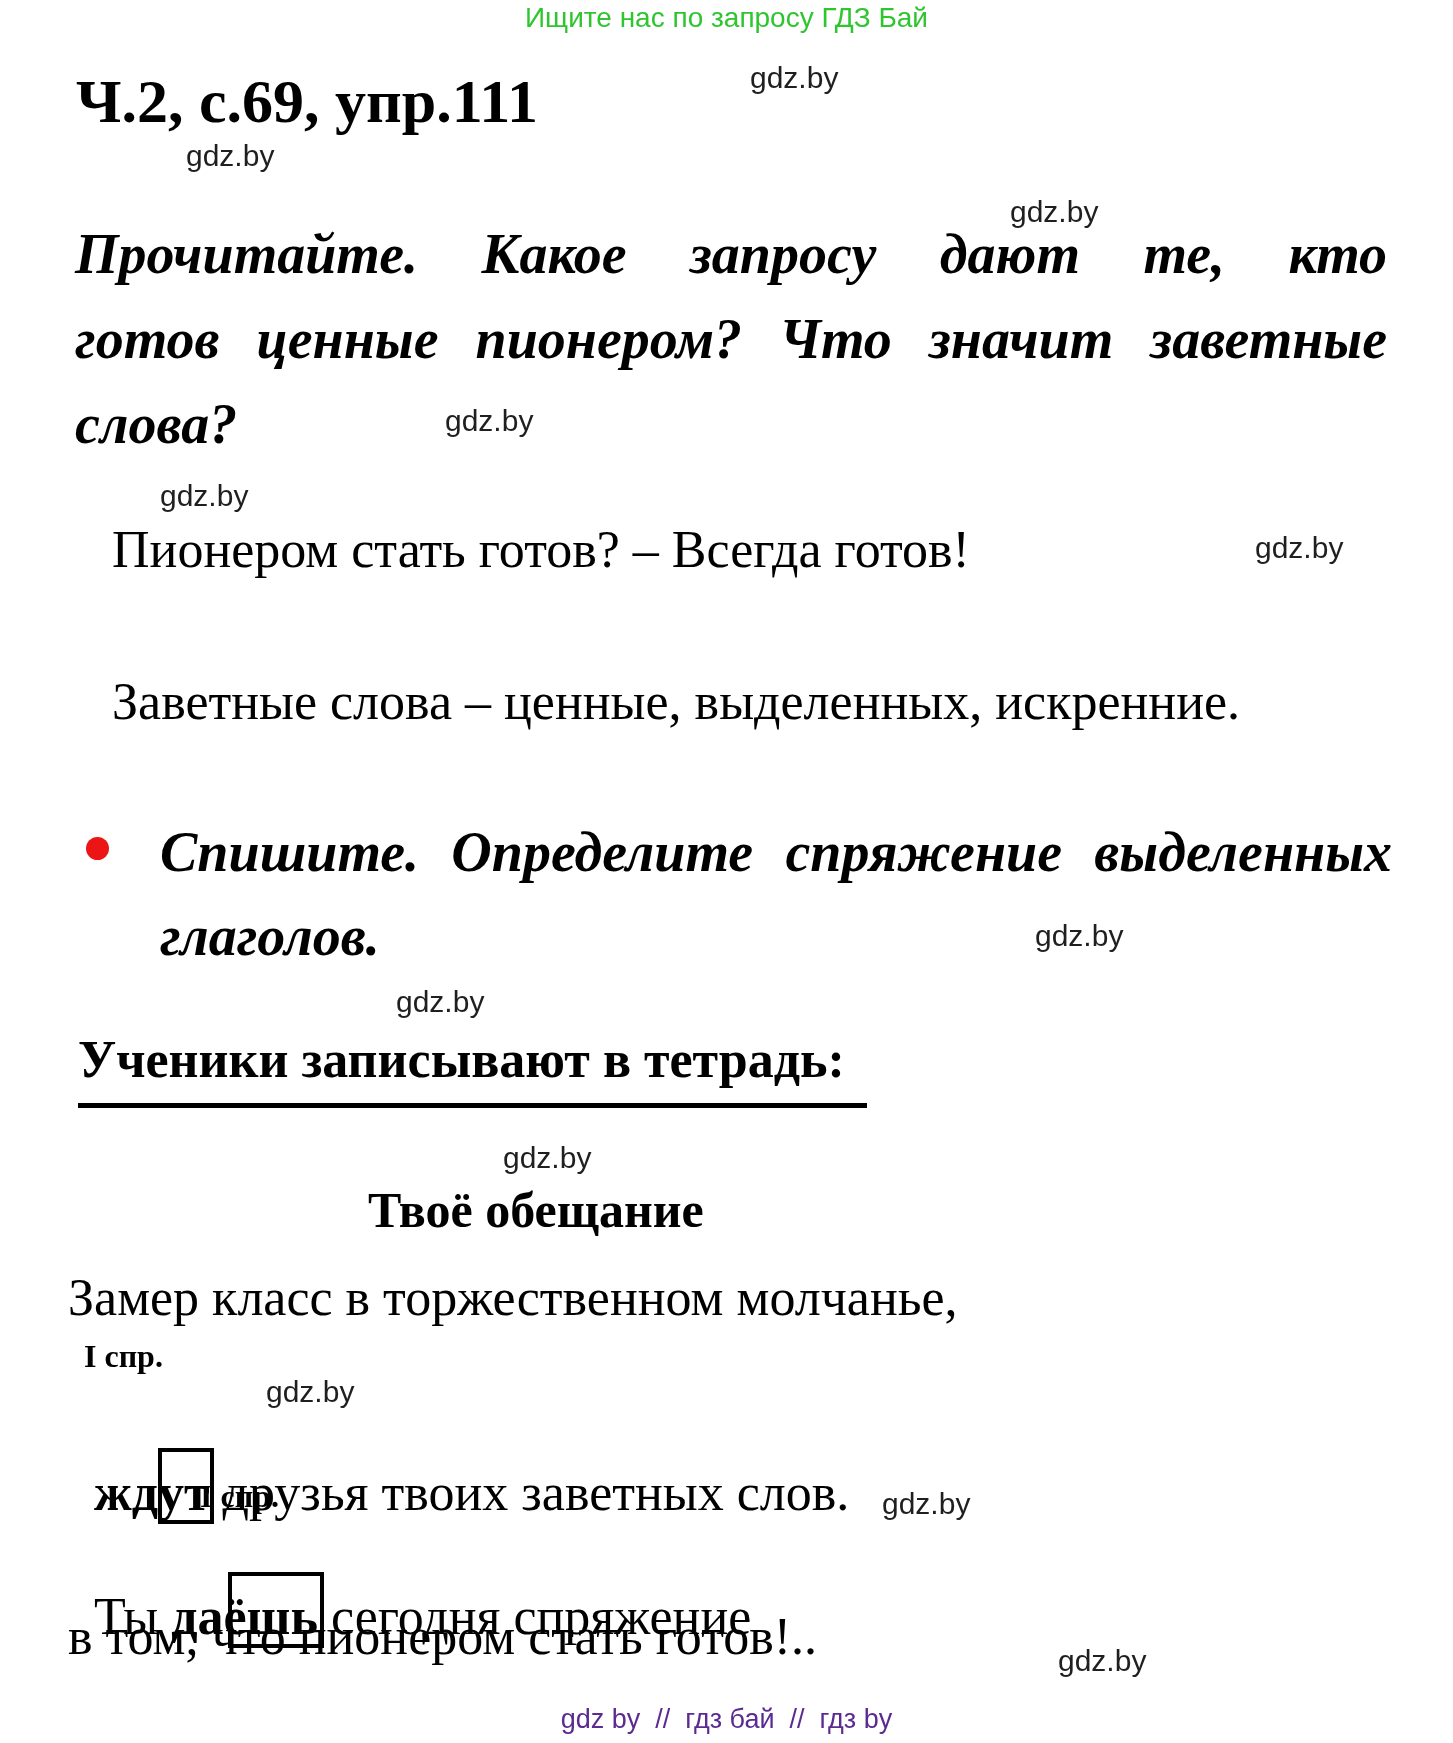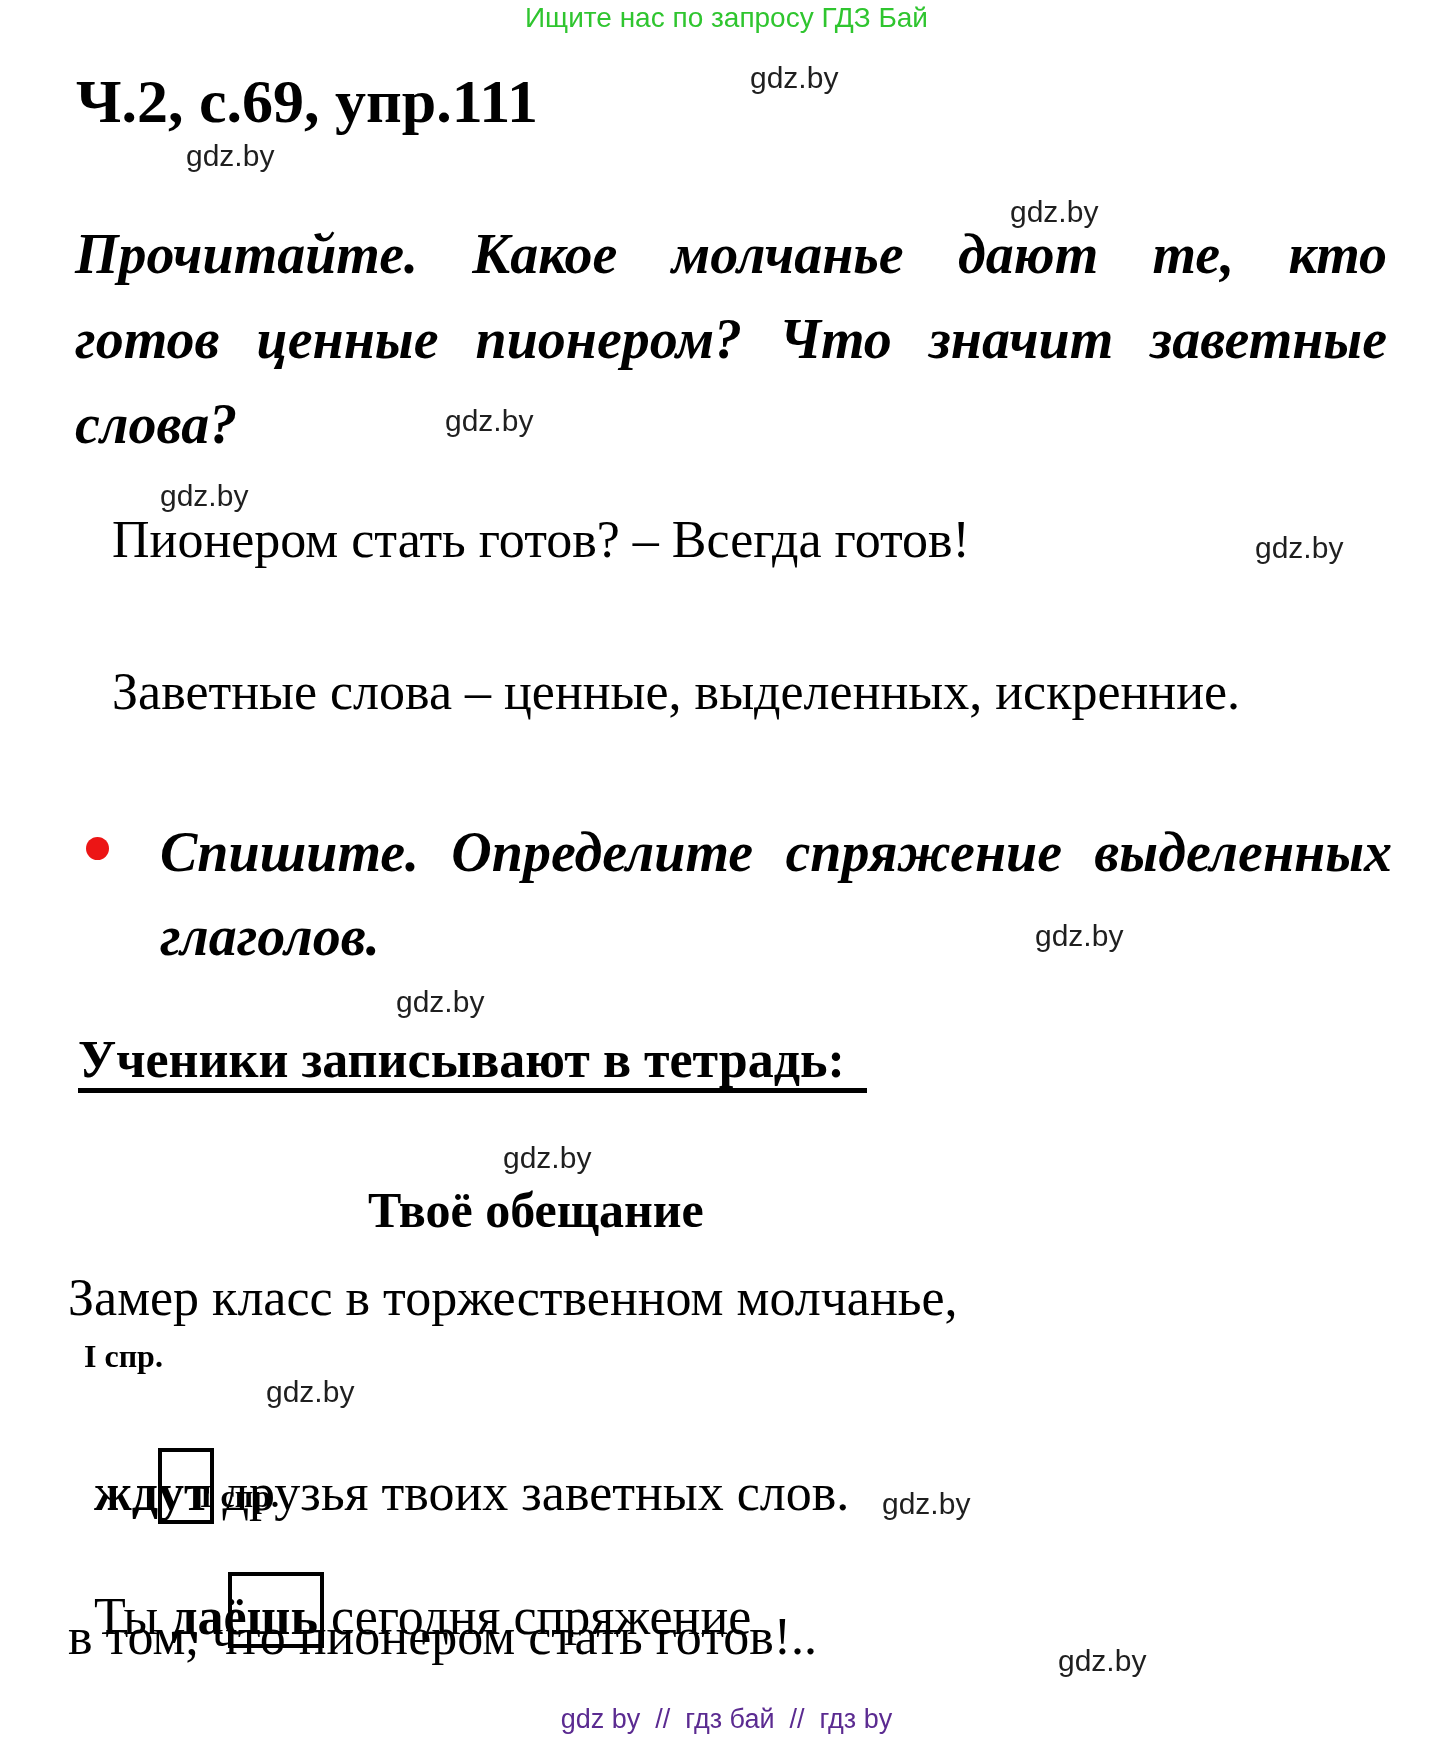--- a/index.html
+++ b/index.html
@@ -34,36 +34,36 @@
     color: var(--watermark_gray);
     white-space: nowrap;
   }
 
   .task-block { position: absolute; font-weight: bold; font-style: italic; }
   .task1 { left: 75px; top: 212px; width: 1312px; font-size: 56px; line-height: 85px; }
   .task2 { left: 160px; top: 810px; width: 1232px; font-size: 56px; line-height: 84px; }
   .jline { text-align: justify; text-align-last: justify; white-space: normal; }
   .lline { text-align: left; white-space: nowrap; }
 
-  .answer { position: absolute; font-size: 52px; line-height: 60px; white-space: nowrap; }
+  .answer { position: absolute; font-size: 52px; line-height: 60px; white-space: nowrap; margin-top: 10px; }
   .a1 { left: 112px; top: 510px; }
   .a2 { left: 112px; top: 662px; }
 
   .bullet {
     position: absolute; left: 86px; top: 837px;
     width: 23px; height: 23px; border-radius: 50%;
     background: var(--bullet_red);
   }
 
   .subhead { position: absolute; left: 78px; top: 1032px; }
   .subhead-inner {
     display: inline-block;
     font-size: 52px; line-height: 56px; font-weight: bold;
     border-bottom: 5px solid #000;
-    padding-bottom: 0; padding-right: 22px;
+    padding-bottom: 15px; padding-right: 22px;
     white-space: nowrap;
   }
 
   .poem-title {
     position: absolute; left: 368px; top: 1182px;
     font-size: 50px; line-height: 56px; font-weight: bold;
     white-space: nowrap;
   }
 
   .pline { position: absolute; font-size: 52px; line-height: 62px; white-space: pre; }
@@ -111,21 +111,21 @@
 <span class="wm" style="left:160px; top:480px;">gdz.by</span>
 <span class="wm" style="left:1255px; top:532px;">gdz.by</span>
 <span class="wm" style="left:1035px; top:920px;">gdz.by</span>
 <span class="wm" style="left:396px; top:986px;">gdz.by</span>
 <span class="wm" style="left:503px; top:1142px;">gdz.by</span>
 <span class="wm" style="left:266px; top:1376px;">gdz.by</span>
 <span class="wm" style="left:882px; top:1488px;">gdz.by</span>
 <span class="wm" style="left:1058px; top:1645px;">gdz.by</span>
 
 <div class="task-block task1">
-  <div class="jline">Прочитайте. Какое молчанье дают те, кто</div>
+  <div class="jline">Прочитайте. Какое запросу дают те, кто</div>
   <div class="jline">готов ценные пионером? Что значит заветные</div>
   <div class="lline">слова?</div>
 </div>
 
 <div class="answer a1">Пионером стать готов? – Всегда готов!</div>
 <div class="answer a2">Заветные слова – ценные, выделенных, искренние.</div>
 
 <span class="bullet"></span>
 
 <div class="task-block task2">

